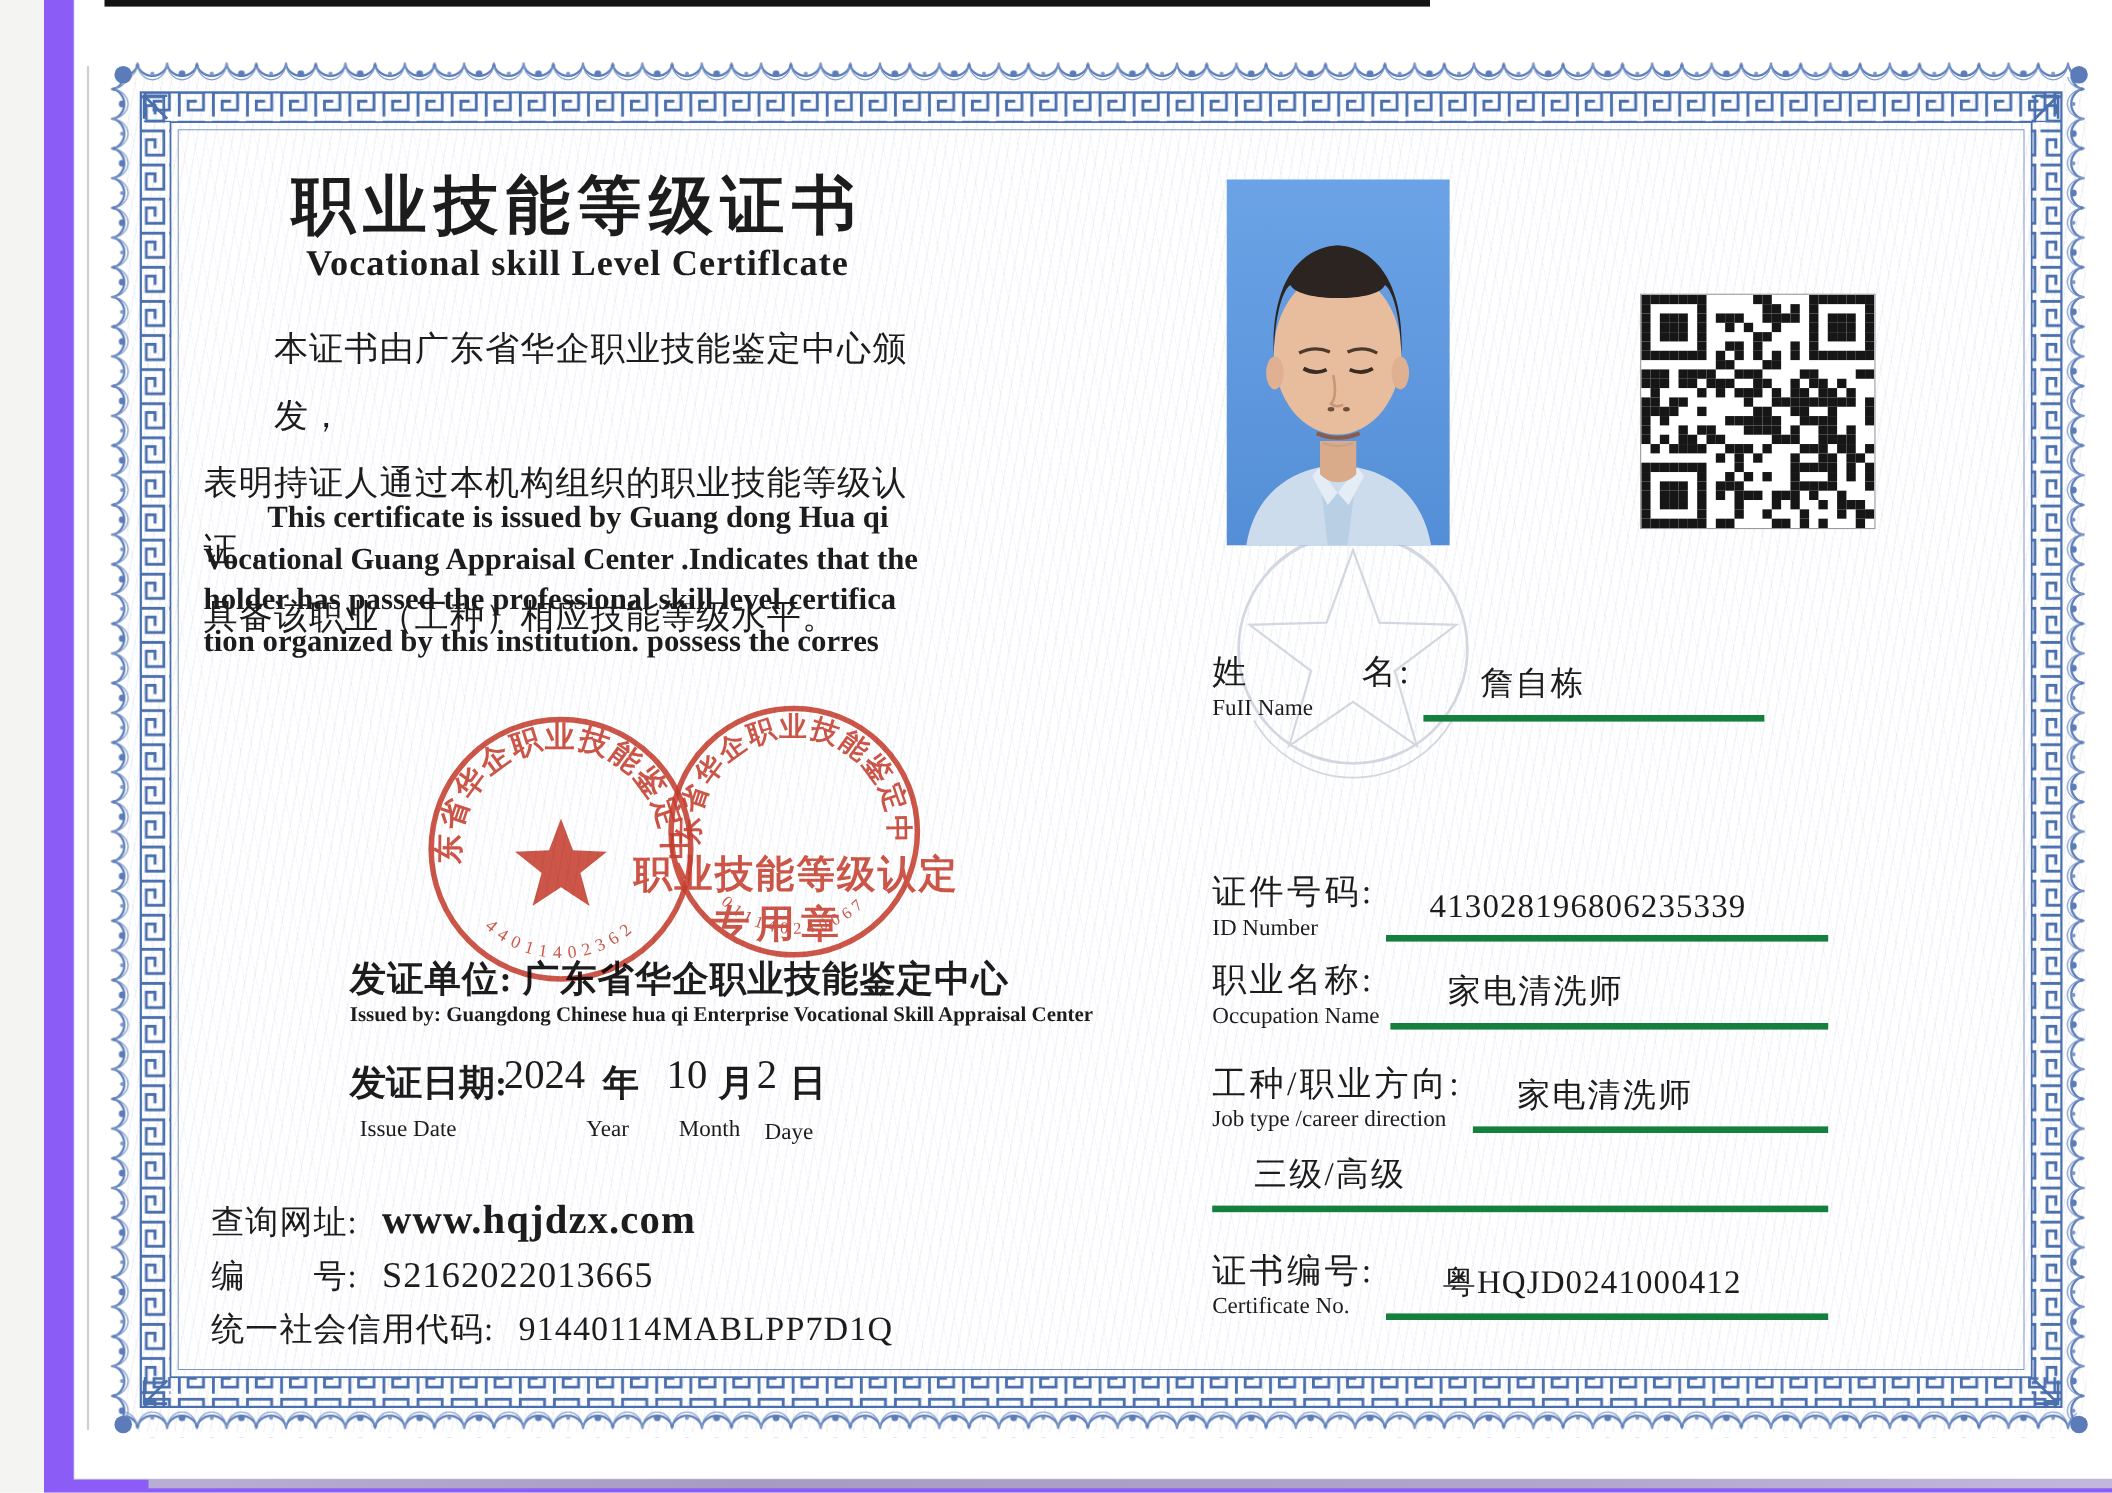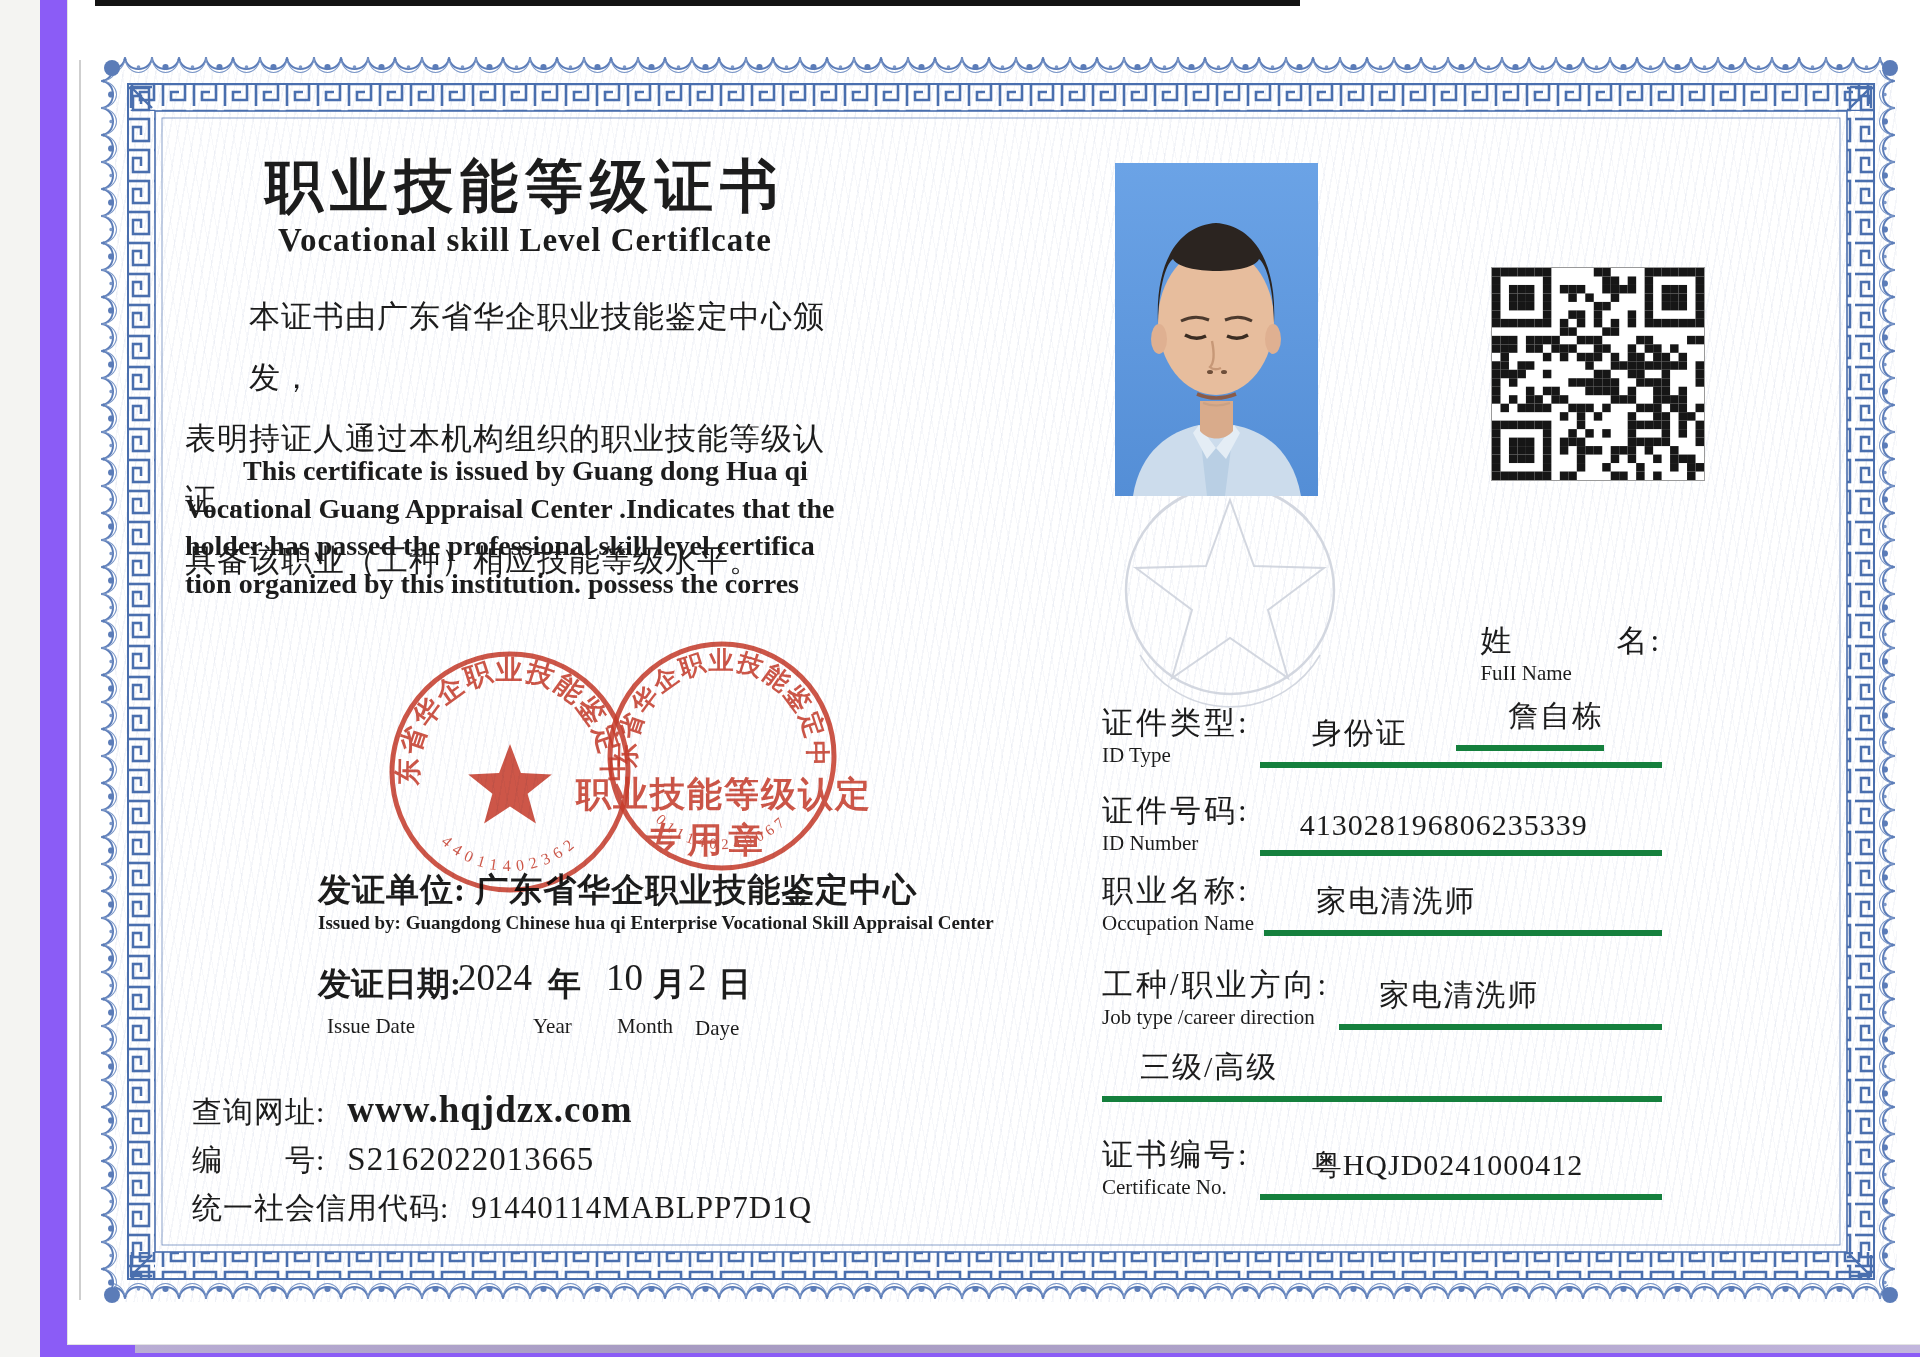--- a/index.html
+++ b/index.html
@@ -510,33 +510,26 @@
         <rect x="67.84" y="203.52" width="8.48" height="8.48" fill="#161616"></rect>
         <rect x="76.32" y="203.52" width="8.48" height="8.48" fill="#161616"></rect>
         <rect x="118.72" y="203.52" width="8.48" height="8.48" fill="#161616"></rect>
         <rect x="127.20" y="203.52" width="8.48" height="8.48" fill="#161616"></rect>
         <rect x="144.16" y="203.52" width="8.48" height="8.48" fill="#161616"></rect>
         <rect x="161.12" y="203.52" width="8.48" height="8.48" fill="#161616"></rect>
         <rect x="195.04" y="203.52" width="8.48" height="8.48" fill="#161616"></rect>
       </svg>
   </div>
 
-  <div class="field-row" style="top:622px;flex-direction:column;">
+  <div class="field-row" style="top:592px;">
     <div class="field-labels">
       <div class="fl-cn">姓　　　名:</div>
       <div class="fl-en">FuII Name</div>
     </div>
     <div class="field-line" style="margin-right:58px;">詹自栋</div>
-  </div>
-  <div class="field-row" style="top:704px;">
-    <div class="field-labels">
-      <div class="fl-cn">证件类型:</div>
-      <div class="fl-en">ID Type</div>
-    </div>
-    <div class="field-line">身份证</div>
   </div>
   <div class="field-row" style="top:792px;">
     <div class="field-labels">
       <div class="fl-cn">证件号码:</div>
       <div class="fl-en">ID Number</div>
     </div>
     <div class="field-line" style="padding-left:40px;letter-spacing:1px;">413028196806235339</div>
   </div>
   <div class="field-row" style="top:872px;">
     <div class="field-labels">

